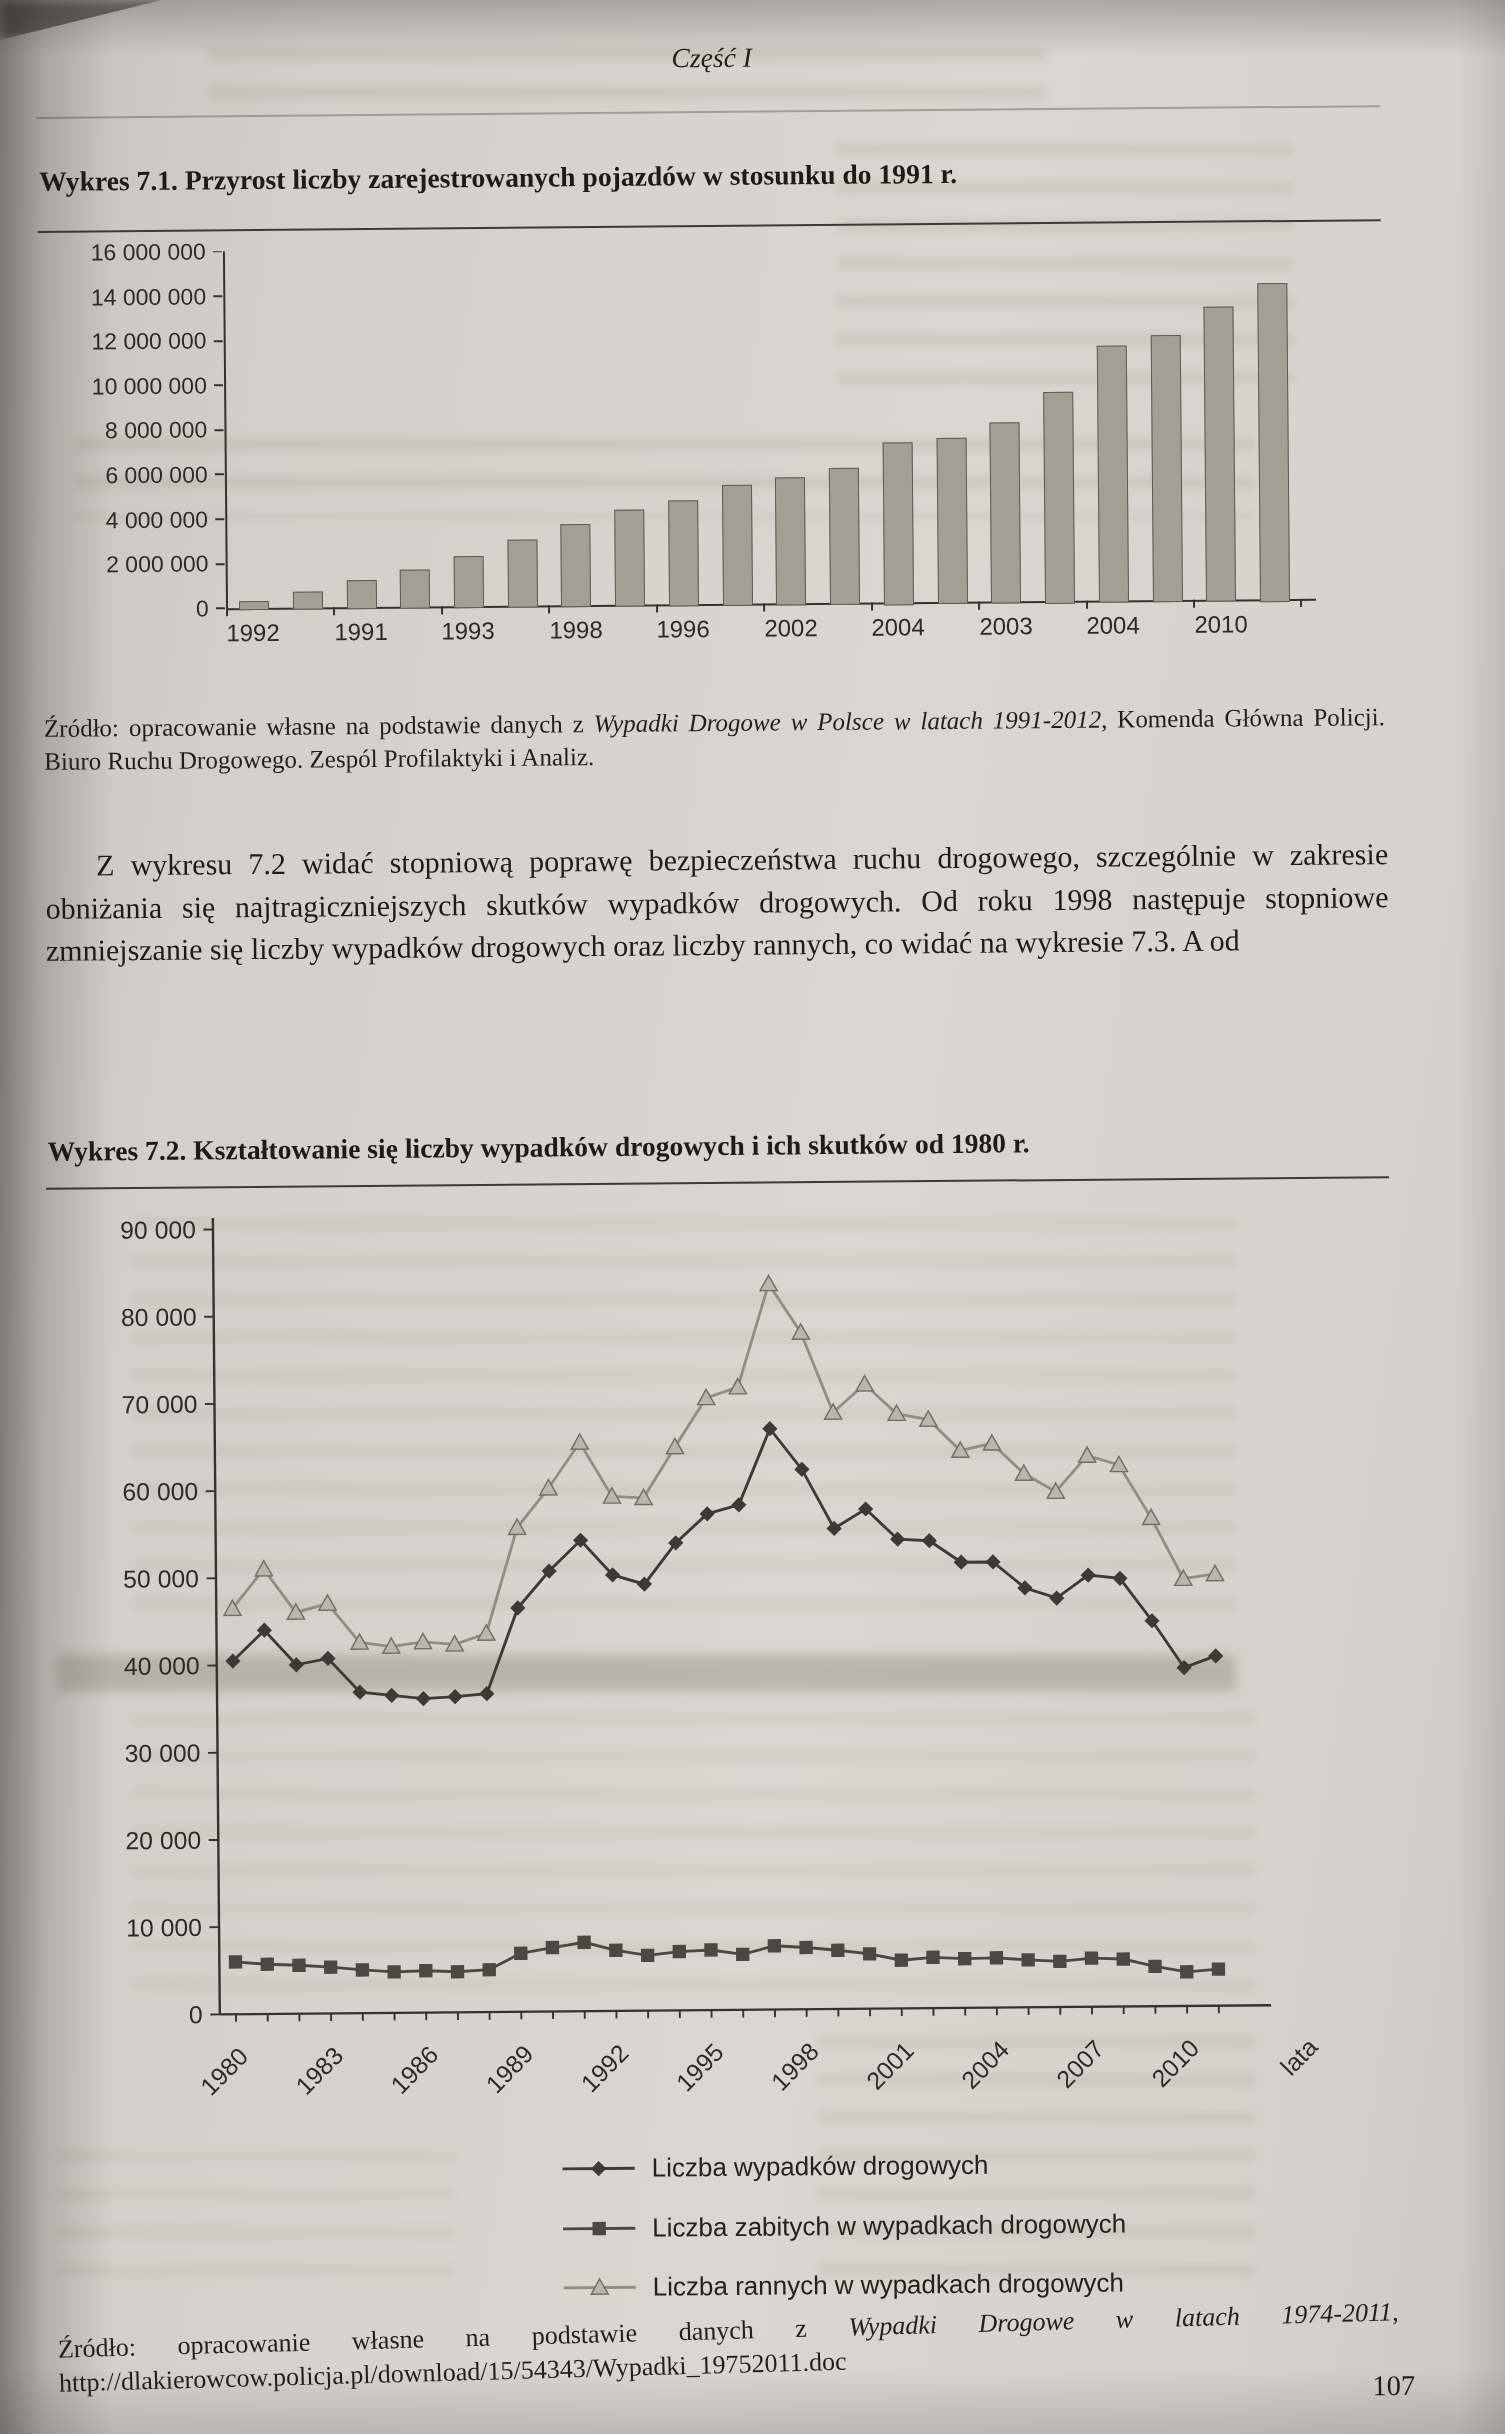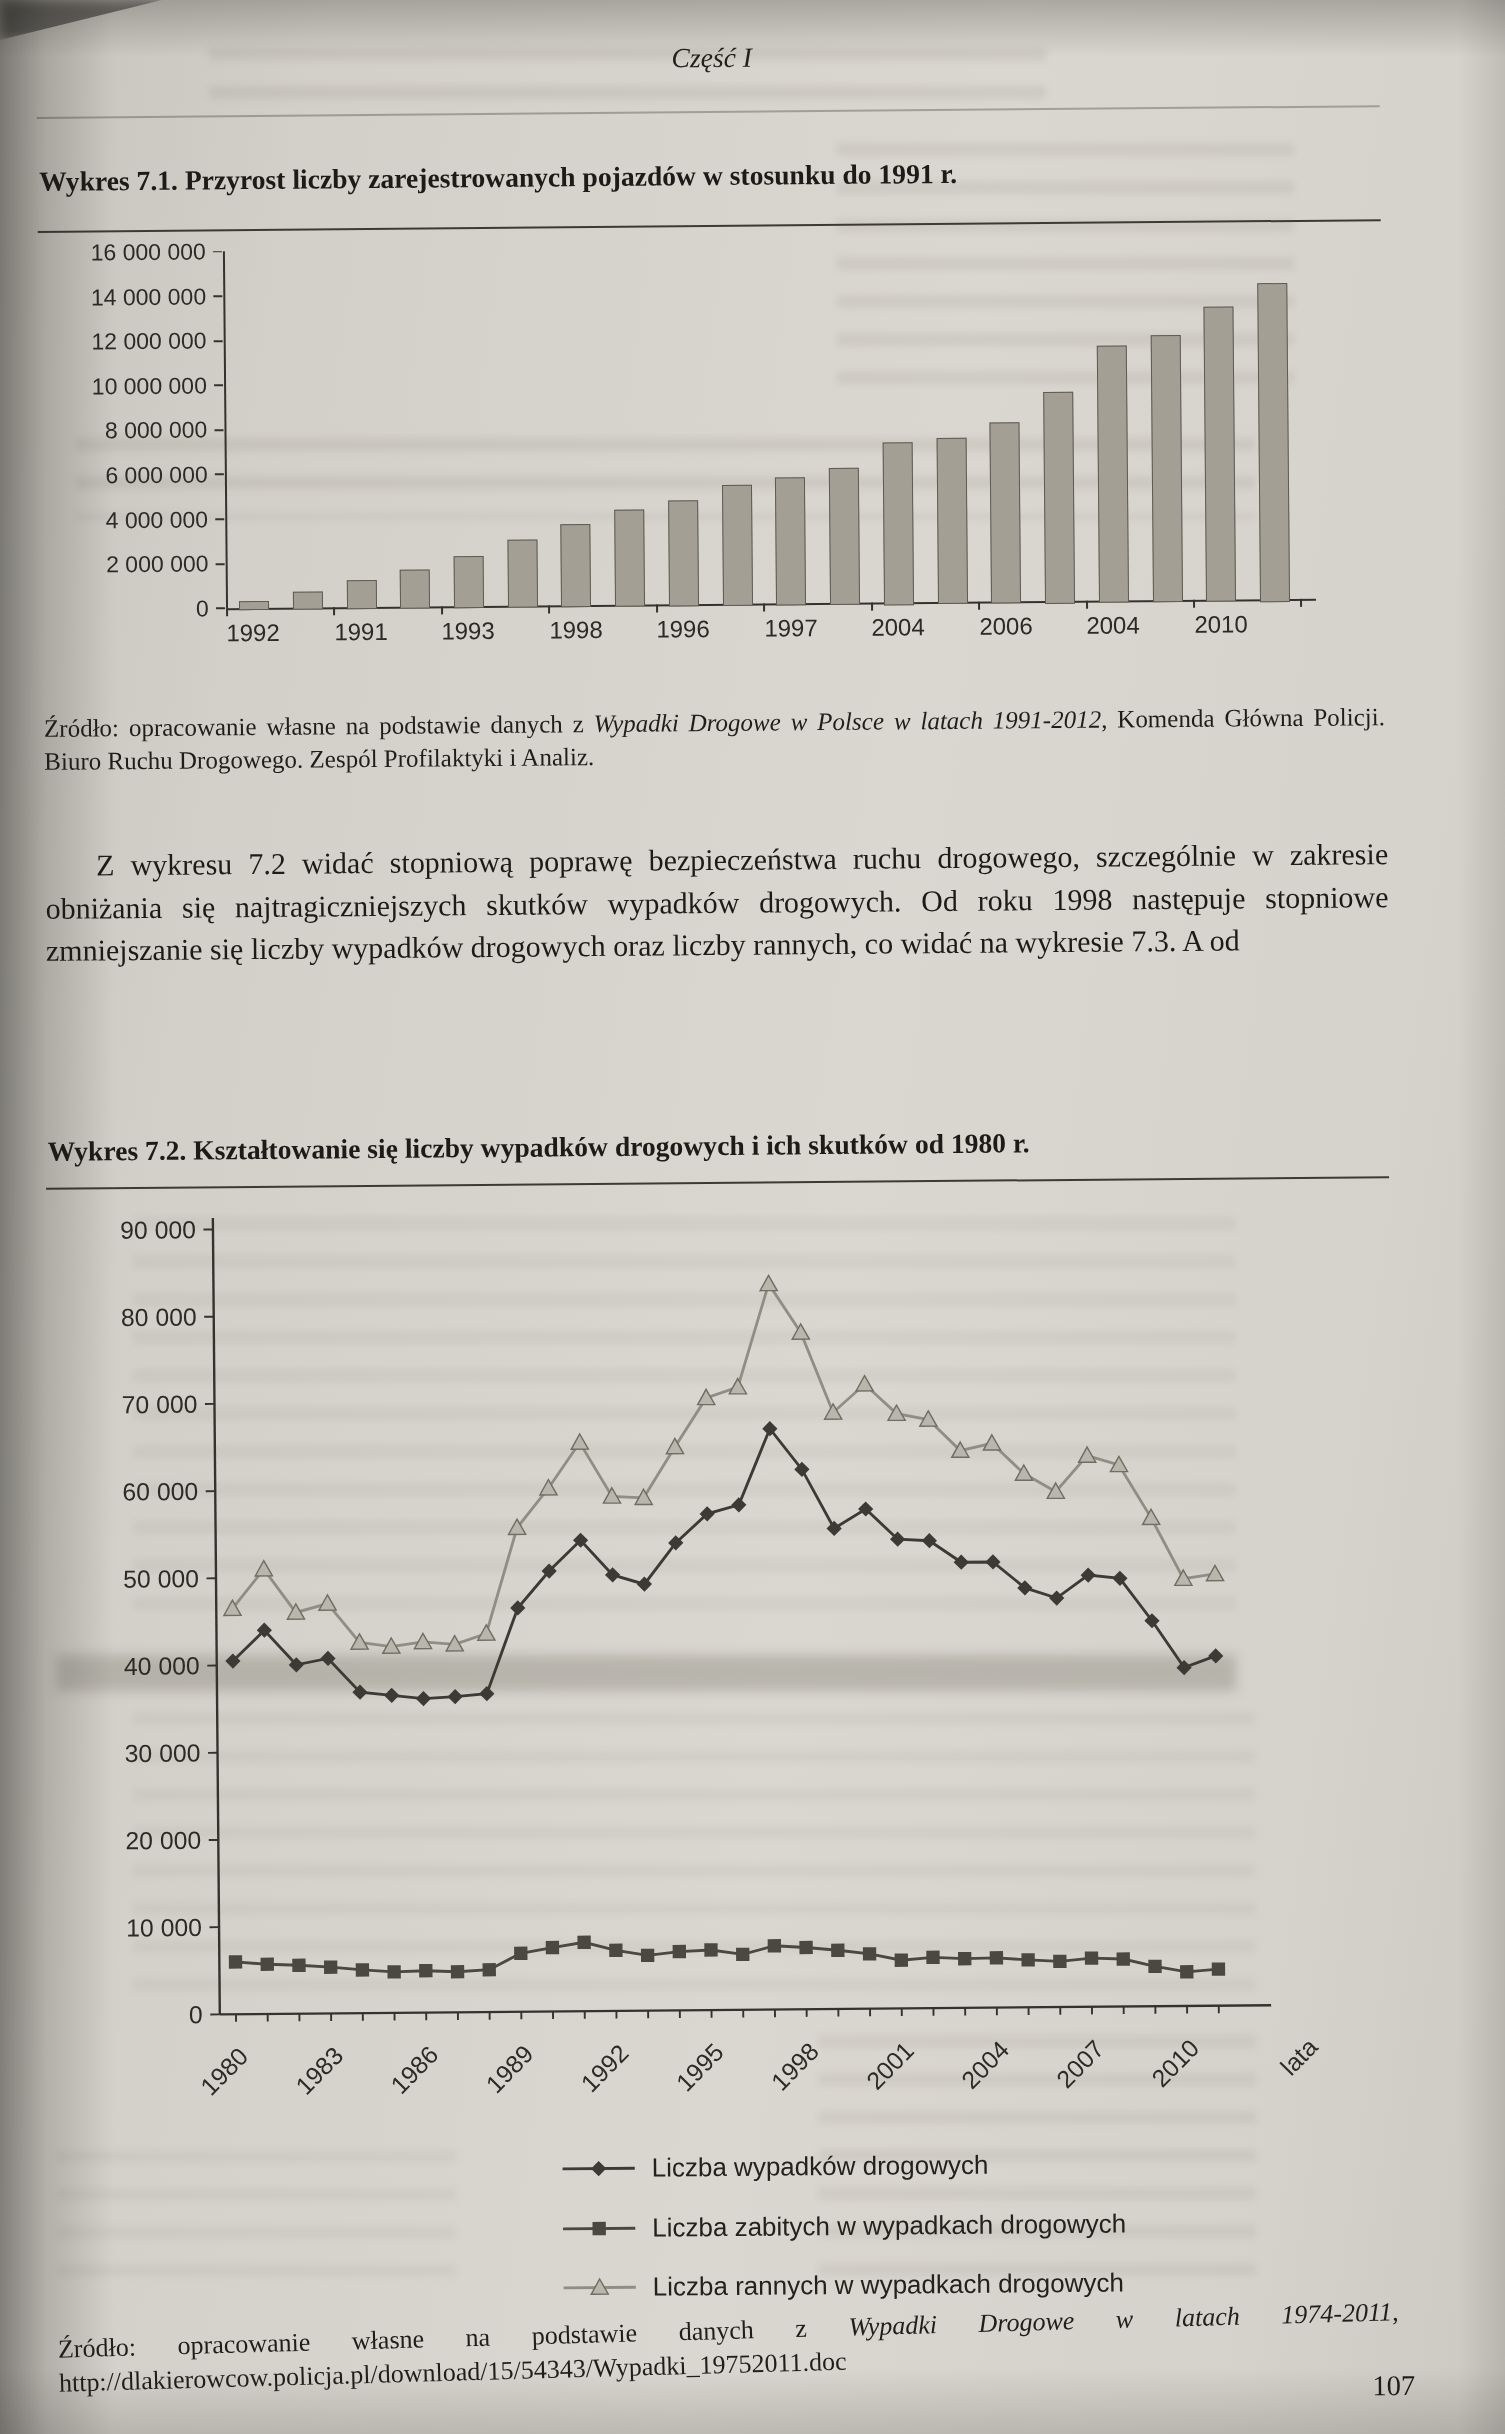--- a/index.html
+++ b/index.html
@@ -123,23 +123,23 @@
         <div style="position:absolute;left:1000px;top:159px;width:28.5px;height:210px;background:#a39f95;border:1.4px solid #5d5b54;"></div>
         <div style="position:absolute;left:1054px;top:113px;width:28.5px;height:255px;background:#a39f95;border:1.4px solid #5d5b54;"></div>
         <div style="position:absolute;left:1108px;top:103px;width:28.5px;height:265px;background:#a39f95;border:1.4px solid #5d5b54;"></div>
         <div style="position:absolute;left:1161px;top:75px;width:28.5px;height:293px;background:#a39f95;border:1.4px solid #5d5b54;"></div>
         <div style="position:absolute;left:1215px;top:52px;width:28.5px;height:317px;background:#a39f95;border:1.4px solid #5d5b54;"></div>
         <div style="position:absolute;left:165px;top:379px;width:86px;text-align:center;font:24px &quot;Liberation Sans&quot;,sans-serif;color:#2c2a25;">1992</div>
         <div style="position:absolute;left:273px;top:379px;width:86px;text-align:center;font:24px &quot;Liberation Sans&quot;,sans-serif;color:#2c2a25;">1991</div>
         <div style="position:absolute;left:380px;top:379px;width:86px;text-align:center;font:24px &quot;Liberation Sans&quot;,sans-serif;color:#2c2a25;">1993</div>
         <div style="position:absolute;left:488px;top:379px;width:86px;text-align:center;font:24px &quot;Liberation Sans&quot;,sans-serif;color:#2c2a25;">1998</div>
         <div style="position:absolute;left:595px;top:379px;width:86px;text-align:center;font:24px &quot;Liberation Sans&quot;,sans-serif;color:#2c2a25;">1996</div>
-        <div style="position:absolute;left:703px;top:379px;width:86px;text-align:center;font:24px &quot;Liberation Sans&quot;,sans-serif;color:#2c2a25;">1997</div>
+        <div style="position:absolute;left:703px;top:379px;width:86px;text-align:center;font:24px &quot;Liberation Sans&quot;,sans-serif;color:#2c2a25;">2002</div>
         <div style="position:absolute;left:810px;top:379px;width:86px;text-align:center;font:24px &quot;Liberation Sans&quot;,sans-serif;color:#2c2a25;">2004</div>
-        <div style="position:absolute;left:918px;top:379px;width:86px;text-align:center;font:24px &quot;Liberation Sans&quot;,sans-serif;color:#2c2a25;">2006</div>
+        <div style="position:absolute;left:918px;top:379px;width:86px;text-align:center;font:24px &quot;Liberation Sans&quot;,sans-serif;color:#2c2a25;">2003</div>
         <div style="position:absolute;left:1025px;top:379px;width:86px;text-align:center;font:24px &quot;Liberation Sans&quot;,sans-serif;color:#2c2a25;">2004</div>
         <div style="position:absolute;left:1133px;top:379px;width:86px;text-align:center;font:24px &quot;Liberation Sans&quot;,sans-serif;color:#2c2a25;">2010</div>
       </div>
 
     <p class="source s1"><span>Źródło: opracowanie własne na podstawie danych z </span><i>Wypadki Drogowe w Polsce w latach 1991-2012</i><span>, Komenda Główna Policji. Biuro Ruchu Drogowego. Zespól Profilaktyki i Analiz.</span></p>
 
     <p class="body-text">Z wykresu 7.2 widać stopniową poprawę bezpieczeństwa ruchu drogowego, szczególnie w zakresie obniżania się najtragiczniejszych skutków wypadków drogowych. Od roku 1998 następuje stopniowe zmniejszanie się liczby wypadków drogowych oraz liczby rannych, co widać na wykresie 7.3. A od</p>
 
     <h2 class="chart-title t2">Wykres 7.2. Kształtowanie się liczby wypadków drogowych i ich skutków od 1980 r.</h2>
     <div class="rule r2"></div>

